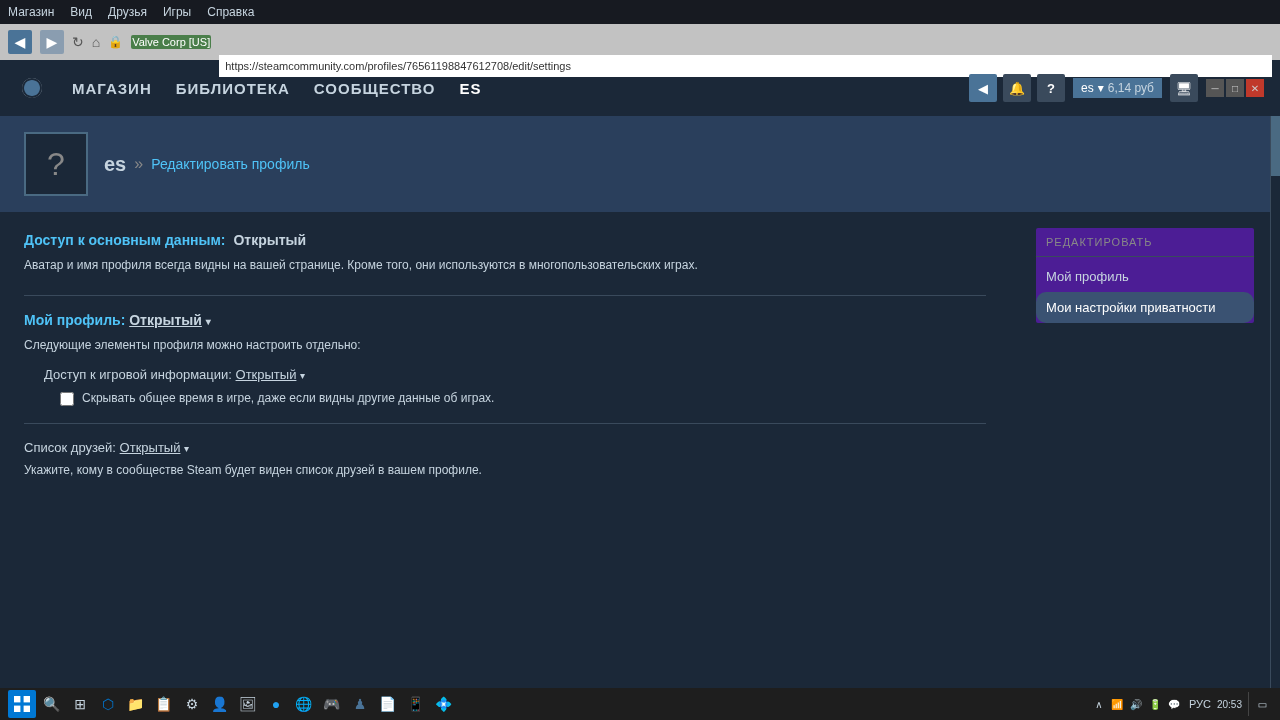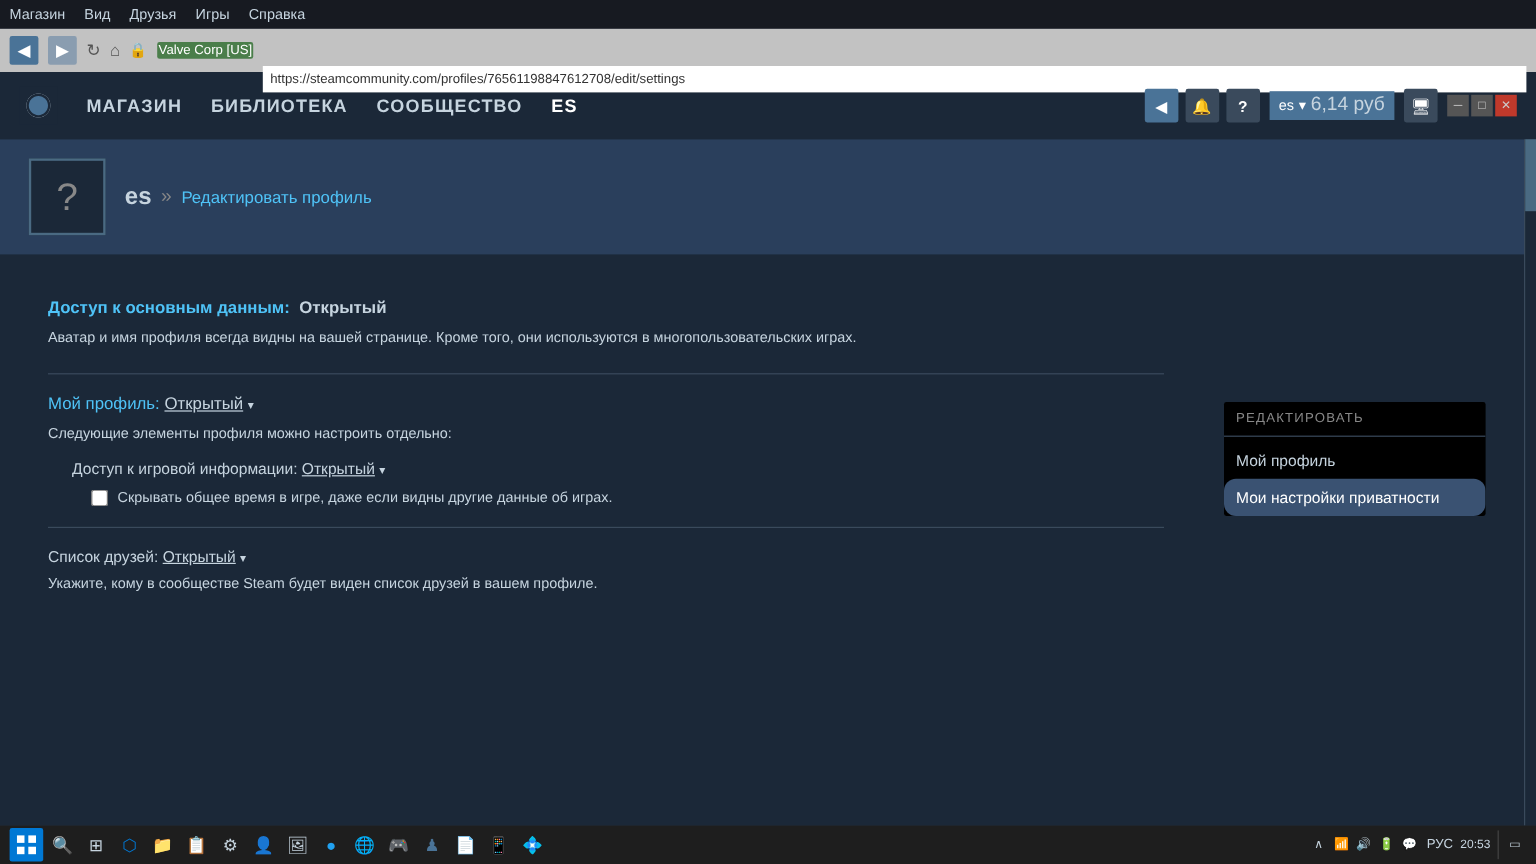--- a/index.html
+++ b/index.html
@@ -20,21 +20,21 @@
 
     
     #steam-header { background: #1b2838; height: 56px; display: flex; align-items: center; padding: 0 16px; justify-content: space-between; }
     .steam-nav-links { display: flex; gap: 24px; }
     .steam-nav-link { color: #c6d4df; font-size: 15px; font-weight: bold; text-decoration: none; letter-spacing: 1px; cursor: pointer; }
     .steam-nav-link.active { color: #ffffff; }
     .steam-header-right { display: flex; align-items: center; gap: 8px; }
     .steam-header-icons { display: flex; gap: 6px; align-items: center; }
     .header-icon-btn { width: 28px; height: 28px; background: #4a7397; border: none; color: #fff; cursor: pointer; display: flex; align-items: center; justify-content: center; font-size: 13px; border-radius: 2px; }
     .steam-user-badge { background: #4a7397; color: #fff; font-size: 12px; padding: 3px 8px; display: flex; align-items: center; gap: 4px; cursor: pointer; }
-    .wallet { color: #c6d4df; font-size: 16px; }
+    .wallet { color: #c6d4df; font-size: 12px; }
     .window-controls { display: flex; gap: 2px; }
     .win-btn { width: 18px; height: 18px; background: #555; border: none; color: #ccc; font-size: 10px; cursor: pointer; display: flex; align-items: center; justify-content: center; }
     .win-btn.close { background: #c0392b; }
 
     
     #main { display: flex; height: calc(720px - 24px - 36px - 56px - 32px); background: #1b2838; }
 
     
     #content-wrapper { flex: 1; overflow-y: auto; background: #1b2838; padding: 0; position: relative; }
     #content-wrapper::-webkit-scrollbar { width: 8px; }
@@ -43,32 +43,32 @@
 
     
     #profile-header { background: #2a3f5c; padding: 16px 24px; display: flex; align-items: center; gap: 16px; margin: 0; }
     .avatar-box { width: 64px; height: 64px; border: 2px solid #4a6a82; background: #1b2838; display: flex; align-items: center; justify-content: center; font-size: 32px; color: #888; flex-shrink: 0; }
     .profile-name-area { display: flex; align-items: center; gap: 8px; }
     .profile-name { color: #c6d4df; font-size: 20px; font-weight: bold; }
     .profile-sep { color: #888; font-size: 16px; }
     .profile-edit-link { color: #4fc3f7; font-size: 14px; text-decoration: none; }
 
     
-    #content-section { display: flex; gap: 10px; padding: 16px; align-items: center; }
+    #content-section { display: flex; gap: 10px; padding: 0; }
     #left-content { flex: 1; padding: 20px 24px; }
     #right-sidebar { width: 250px; padding: 16px; }
 
     
     .section-title { color: #4fc3f7; font-size: 14px; font-weight: bold; margin-bottom: 8px; }
     .section-title .status { color: #c6d4df; font-size: 14px; }
     .section-desc { color: #c6d4df; font-size: 12px; line-height: 1.6; margin-bottom: 12px; }
     .divider { border: none; border-top: 1px solid #3a4a5c; margin: 16px 0; }
 
     
-    .profile-section-title { color: #4fc3f7; font-size: 14px; font-weight: normal; margin-bottom: 8px; }
+    .profile-section-title { color: #4fc3f7; font-size: 14px; font-weight: bold; margin-bottom: 8px; }
     .profile-section-title .dropdown-link { color: #c6d4df; text-decoration: underline; cursor: pointer; }
     .dropdown-arrow { font-size: 10px; color: #c6d4df; }
 
     
     .sub-section { margin-bottom: 20px; }
     .sub-section-title { color: #c6d4df; font-size: 13px; margin-bottom: 6px; }
     .sub-section-title .dropdown-link { color: #c6d4df; text-decoration: underline; cursor: pointer; }
 
     
     .checkbox-row { display: flex; align-items: flex-start; gap: 8px; margin: 8px 0 8px 16px; }
@@ -209,21 +209,21 @@
               <span class="dropdown-link">Открытый</span>
               <span style="font-size:10px;"> ▾</span>
             </div>
             <p class="section-desc">Укажите, кому в сообществе Steam будет виден список друзей в вашем профиле.</p>
           </div>
         </div>
 
       </div>
 
       <div id="right-sidebar">
-        <div style="background:#000000; border-radius:2px; overflow:hidden;">
+        <div style="background:#4c1d95; border-radius:2px; overflow:hidden;">
           <div class="sidebar-header">РЕДАКТИРОВАТЬ</div>
           <div class="sidebar-item">Мой профиль</div>
           <div class="sidebar-item active">Мои настройки приватности</div>
         </div>
       </div>
 
     </div>
   </div>
 
   <div style="width:10px; background:#1b2838; border-left:1px solid #3a4a5c; position:relative;">

